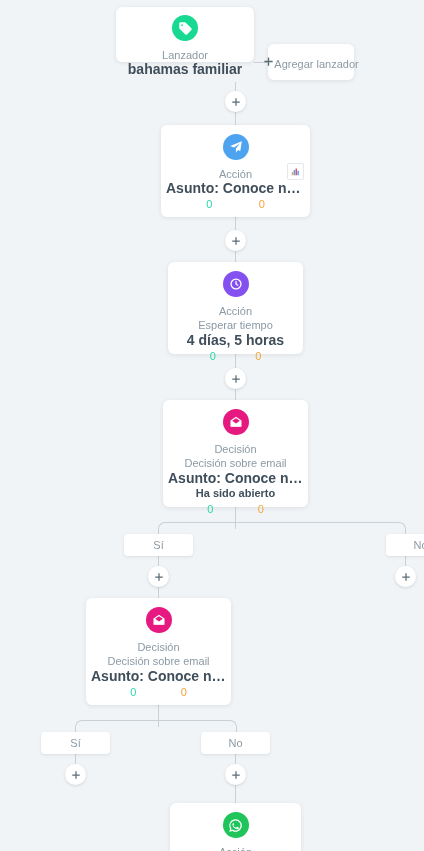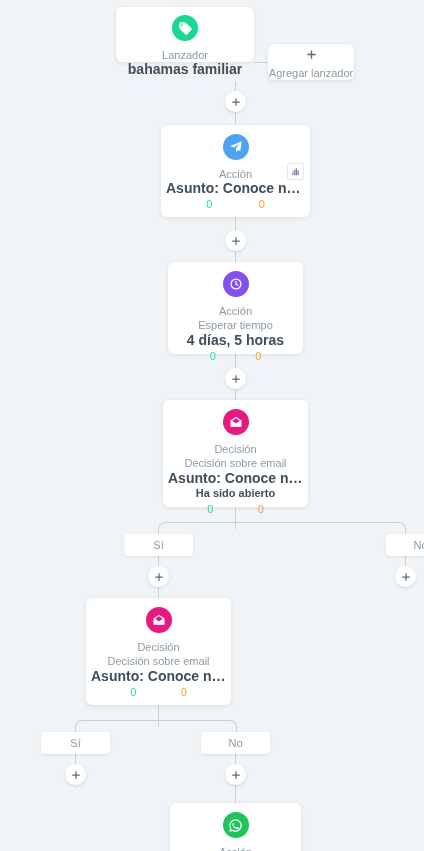--- a/index.html
+++ b/index.html
@@ -143,21 +143,21 @@
     cursor: pointer;
   }
 
   
   .add-box {
     position: absolute;
     background: #ffffff;
     border-radius: 6px;
     box-shadow: 0 1px 4px rgba(60, 80, 100, 0.13);
     display: flex;
-    flex-direction: column;
+    flex-direction: row;
     align-items: center;
     justify-content: center;
     cursor: pointer;
     z-index: 3;
   }
   .add-box-label {
     font-size: 11px;
     color: #8b9aa5;
     margin-top: 3px;
     white-space: nowrap;

